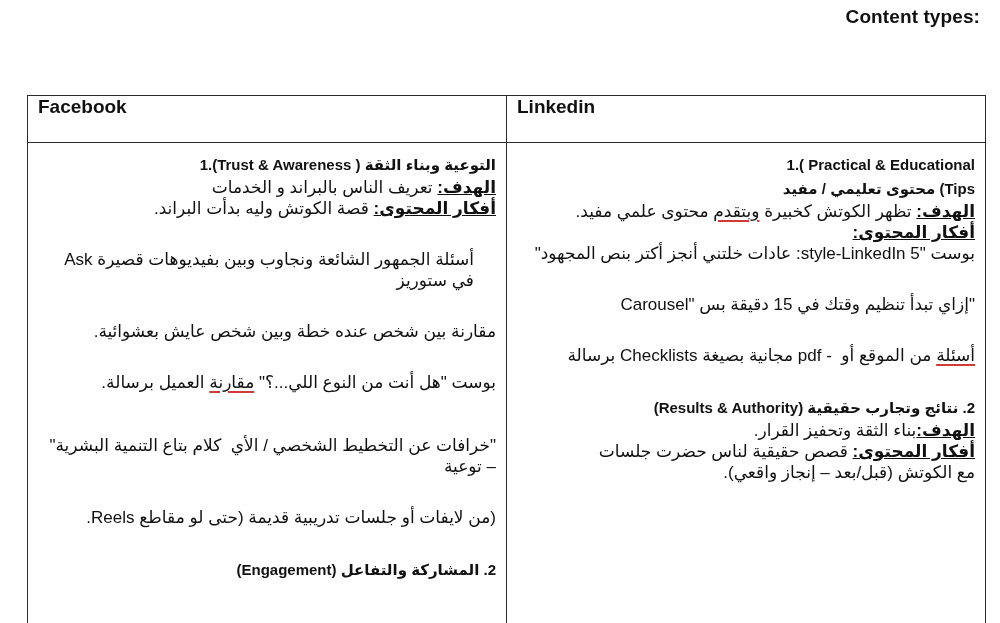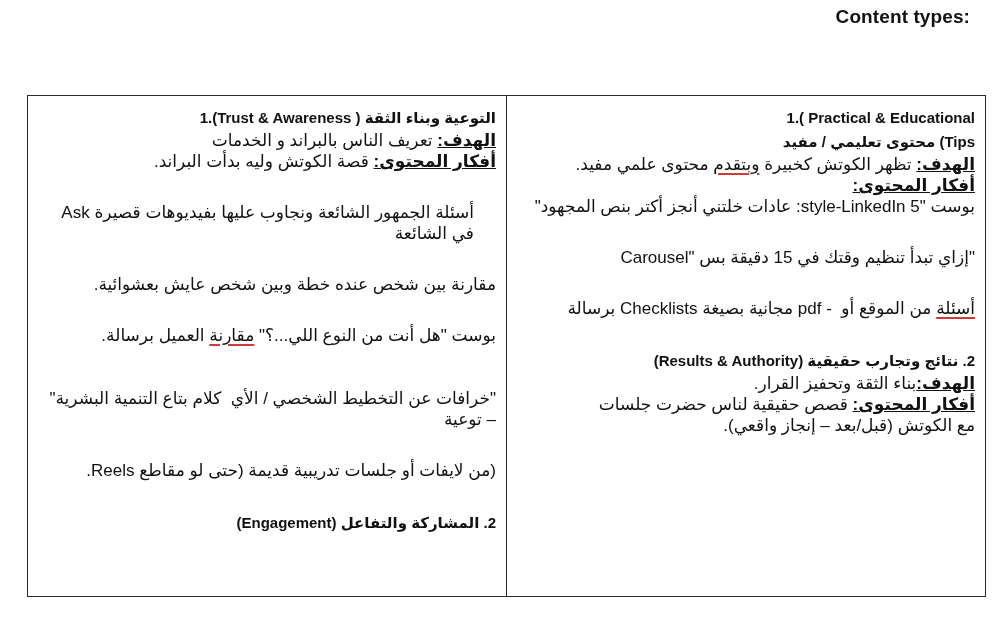--- a/index.html
+++ b/index.html
@@ -1,21 +1,21 @@
 <!DOCTYPE html>
 <html><head>
 <meta charset="utf-8">
 <style>
   html, body { margin: 0; padding: 0; background: #ffffff; }
   body {
     width: 1000px; height: 623px; overflow: hidden; position: relative;
     font-family: "Liberation Sans", "DejaVu Sans", sans-serif; color: #111;
   }
   .doc-title {
-    position: absolute; top: 6px; right: 30px;
+    position: absolute; top: 6px; right: 20px;
     font-size: 19px; font-weight: bold; letter-spacing: 0.1px;
   }
   table.content-table {
     position: absolute; left: 27px; top: 95px; width: 958px;
     border-collapse: collapse; table-layout: fixed;
   }
   table.content-table td, table.content-table th {
     border: 1.5px solid #2a2a2a; vertical-align: top;
   }
   th.col-head {
@@ -37,28 +37,32 @@
 <body>
 
 <div class="doc-title">Content types:</div>
 
 <table class="content-table">
   <colgroup>
       <col style="width:479px">
       <col style="width:479px">
     </colgroup>
   <tbody>
+      <tr>
+    <th class="col-head">Facebook</th>
+    <th class="col-head">Linkedin</th>
+  </tr>
   <tr>
 
     <td class="cell">
       <span class="line h-title">التوعية وبناء الثقة ( Trust &amp; Awareness).1</span>
       <span class="line"><span class="lbl">الهدف:</span><span> تعريف الناس بالبراند و الخدمات</span></span>
       <span class="line"><span class="lbl">أفكار المحتوى:</span><span> قصة الكوتش وليه بدأت البراند.</span></span>
       <div class="gap2"></div>
-      <span class="line" style="padding-right:22px">أسئلة الجمهور الشائعة ونجاوب عليها بفيديوهات قصيرة Ask في الشائعة</span>
+      <span class="line" style="padding-right:22px">أسئلة الجمهور الشائعة ونجاوب وبين بفيديوهات قصيرة Ask في ستوريز</span>
       <div class="gap2"></div>
       <span class="line">مقارنة بين شخص عنده خطة وبين شخص عايش بعشوائية.</span>
       <div class="gap2"></div>
       <span class="line"><span>بوست "هل أنت من النوع اللي...؟" </span><span class="spell">مقارنة</span><span> العميل برسالة.</span></span>
       <div class="gap3"></div>
       <span class="line">"خرافات عن التخطيط الشخصي / الأي  كلام بتاع التنمية البشرية" – توعية</span>
       <div class="gap2"></div>
       <span class="line">(من لايفات أو جلسات تدريبية قديمة (حتى لو مقاطع Reels.</span>
       <div class="gap2"></div>
       <span class="line h-title">2. المشاركة والتفاعل (Engagement)</span>

